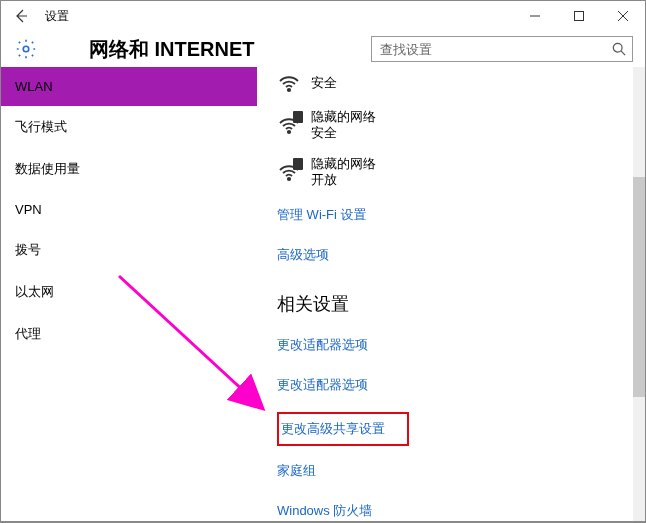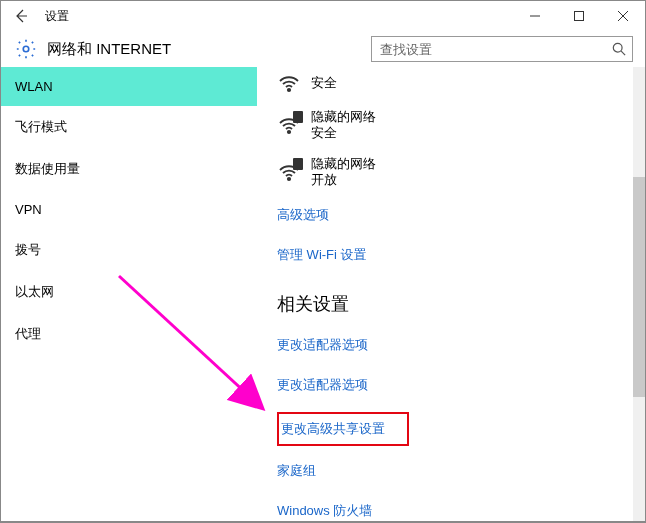--- a/index.html
+++ b/index.html
@@ -55,22 +55,23 @@
   align-items: center;
   padding: 0 12px 0 14px;
 }
 .gear {
   width: 22px;
   height: 22px;
   margin-right: 10px;
   color: #2b6cd4;
 }
 .page-title {
-  font-weight: normal;
-  font-size: 15px;
+  font-weight: bold;
+  font-size: 20px;
+  margin-left: 42px;
 }
 .search-box {
   margin-left: auto;
   width: 262px;
   height: 26px;
   border: 1px solid #999;
   display: flex;
   align-items: center;
   padding: 0 6px;
   box-sizing: border-box;
@@ -97,21 +98,21 @@
   width: 256px;
   flex: 0 0 256px;
   overflow-y: auto;
 }
 .sidebar-item {
   padding: 12px 14px;
   font-size: 13px;
   cursor: default;
 }
 .sidebar-item.selected {
-  background: #5eead4;
+  background: #a21caf;
 }
 .content {
   flex: 1;
   position: relative;
   overflow-y: auto;
   padding: 4px 16px 20px 20px;
 }
 .content::-webkit-scrollbar { width: 12px; }
 .content::-webkit-scrollbar-thumb { background: #ccc; }
 .net-row {
@@ -288,22 +289,22 @@
               <circle cx="12" cy="19" r="1.2" fill="#333"></circle>
           </svg>
           <span class="shield-badge"></span>
         </span>
         <div class="net-text">
           <div>隐藏的网络</div>
           <div>开放</div>
         </div>
       </div>
 
+      <span class="link">管理 Wi-Fi 设置</span>
       <span class="link">高级选项</span>
-      <span class="link">管理 Wi-Fi 设置</span>
 
       <div class="section-title">相关设置</div>
 
       <span class="link">更改适配器选项</span>
       <span class="link">更改适配器选项</span>
 
       <div class="highlight-box">
         <span class="link">更改高级共享设置</span>
       </div>
       <br>

